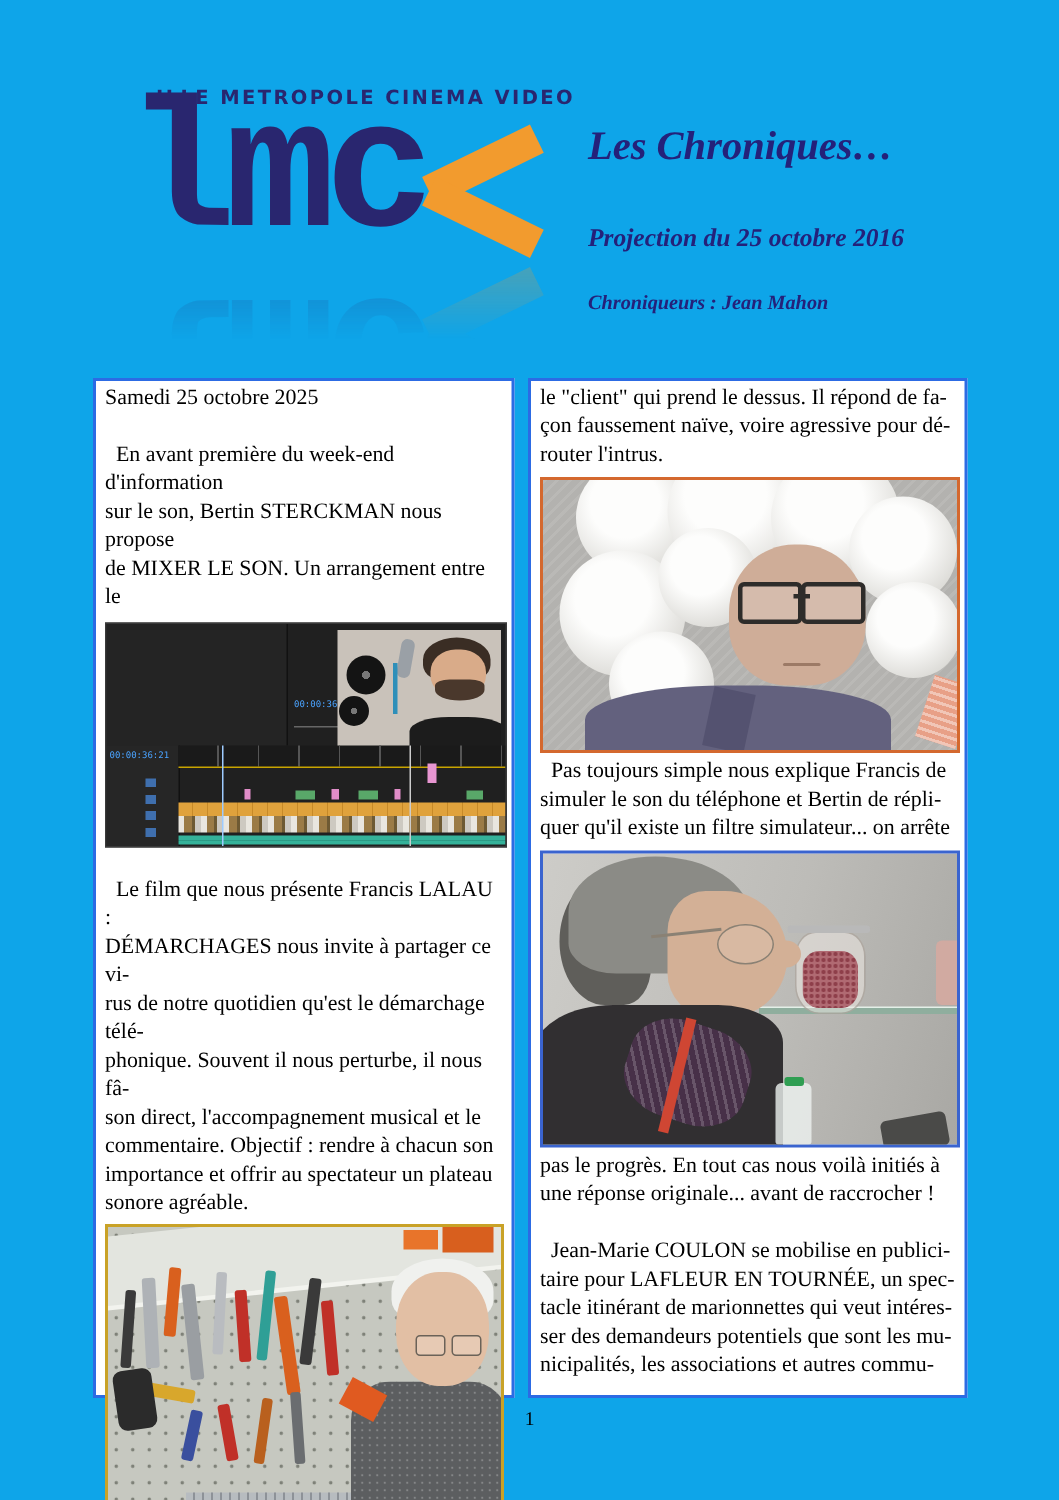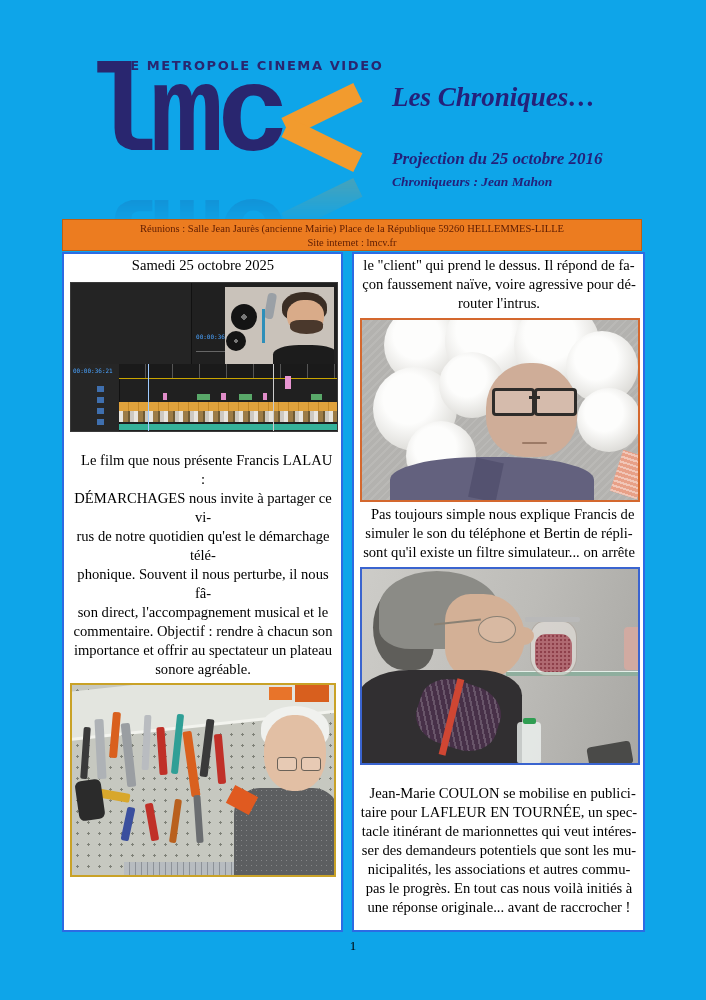--- a/index.html
+++ b/index.html
@@ -17,33 +17,33 @@
   .chev{position:absolute;left:196px;top:18px;width:95px;height:100px;}
   .chev div{position:absolute;left:6px;top:40px;width:80px;height:21px;background:#f29b2e;
     transform-origin:0 50%;}
   .chev .t{transform:rotate(-26deg);}
   .chev .b{transform:rotate(26deg);}
 
   
   .titles{position:absolute;left:392px;top:82px;width:256px;text-align:left;color:#24217a;}
   .titles .t1{font-size:27px;font-weight:bold;font-style:italic;}
   .titles .t2{font-size:17px;font-weight:bold;font-style:italic;margin-top:36px;}
-  .titles .t3{font-size:13.5px;font-weight:bold;font-style:italic;margin-top:5px;}
+  .titles .t3{font-size:13.5px;font-weight:bold;font-style:italic;margin-top:25px;}
 
   
   .banner{position:absolute;left:62px;top:219px;width:578px;height:28px;background:#ec7c20;
     border:1px solid #c05f10;text-align:center;color:#5d1c03;font-size:10.5px;line-height:13.5px;
     padding-top:2px;}
 
   
   .col{position:absolute;top:252px;height:680px;border:2px solid #2c6be4;background:#fff;
     padding:2px 5px 0 6px;box-sizing:border-box;}
   .col.left{left:62px;width:281px;}
   .col.right{left:352px;width:293px;}
-  .p{white-space:pre-wrap;font-size:14.6px;line-height:19px;margin:0;text-align:center;}
+  .p{white-space:pre-wrap;font-size:14.6px;line-height:19px;margin:0;}
   .sp{margin-top:19px;}
 
   
   .fig{position:relative;overflow:hidden;margin:5px 0 3px 0;}
   
   .fig1{width:266px;height:148px;background:#202020;border:1px solid #3a3a3a;margin-top:7px;}
   .f1-panL{position:absolute;left:0;top:0;width:45%;height:55%;background:#242424;border-right:1px solid #111;}
   .f1-tc{position:absolute;left:47%;top:34%;font-family:"DejaVu Sans Mono",monospace;font-size:6px;color:#4aa3ff;}
   .f1-slider{position:absolute;left:47%;top:46%;width:34%;height:1px;background:#666;}
   .f1-sldot{position:absolute;left:60%;top:44.5%;width:4px;height:4px;background:#4aa3ff;}
@@ -152,27 +152,26 @@
         </span>
     </div>
   </div>
 
   <div class="titles">
     <div class="t1">Les Chroniques…</div>
     <div class="t2">Projection du 25 octobre 2016</div>
     <div class="t3">Chroniqueurs :  Jean Mahon</div>
   </div>
 
-  <div class="banner">
-    <div>Réunions : Salle Jean Jaurès (ancienne Mairie) Place de la République 59260 HELLEMMES-LILLE</div>
-    <div>Site internet : lmcv.fr</div>
-  </div>
 
   <div class="col left">
     <p class="p">Samedi 25 octobre 2025</p>
+    <p class="p sp">  En avant première du week-end d'information
+sur le son, Bertin STERCKMAN nous propose
+de MIXER LE SON. Un arrangement entre le</p>
 
     <div class="fig fig1">
       <div class="f1-panL"></div>
       <div class="f1-tc">00:00:36:21</div>
       <div class="f1-slider"></div>
       <div class="f1-sldot"></div>
       <div class="f1-cam">
         <div class="f1-vinyl" style="left:6%;top:22%;width:26px;height:26px;"></div>
         <div class="f1-vinyl" style="left:1%;top:56%;width:20px;height:20px;"></div>
         <div class="f1-mic"></div>
@@ -266,21 +265,21 @@
           <span class="bridge"></span>
         </div>
       <div class="f3-mouth"></div>
       <div class="f3-robe"></div>
       <div class="f3-robefold"></div>
       <div class="f3-pink"></div>
     </div>
 
     <p class="p">  Pas toujours simple nous explique Francis de
 simuler le son du téléphone et Bertin de répli-
-sont qu'il existe un filtre simulateur... on arrête</p>
+quer qu'il existe un filtre simulateur... on arrête</p>
 
     <div class="fig fig4">
       <div class="f4-shelf"></div>
       <div class="f4-jar">
           <div class="f4-jarfill"></div>
         </div>
       <div class="f4-lid"></div>
       <div class="f4-jar2"></div>
       <div class="f4-hairdk"></div>
       <div class="f4-hair"></div>
@@ -289,23 +288,23 @@
       <div class="f4-eyeglass"></div>
       <div class="f4-arm"></div>
       <div class="f4-body"></div>
       <div class="f4-scarf"></div>
       <div class="f4-lanyard"></div>
       <div class="f4-bottle"></div>
       <div class="f4-cap"></div>
       <div class="f4-hand"></div>
     </div>
 
+    <p class="p">pas le progrès. En tout cas nous voilà initiés à
+une réponse originale... avant de raccrocher !</p>
     <p class="p sp">  Jean-Marie COULON se mobilise en publici-
 taire pour LAFLEUR EN TOURNÉE, un spec-
 tacle itinérant de marionnettes qui veut intéres-
 ser des demandeurs potentiels que sont les mu-
 nicipalités, les associations et autres commu-</p>
-    <p class="p">pas le progrès. En tout cas nous voilà initiés à
-une réponse originale... avant de raccrocher !</p>
   </div>
 
   <div class="pageno">1</div>
 </div>
 
 </body></html>

